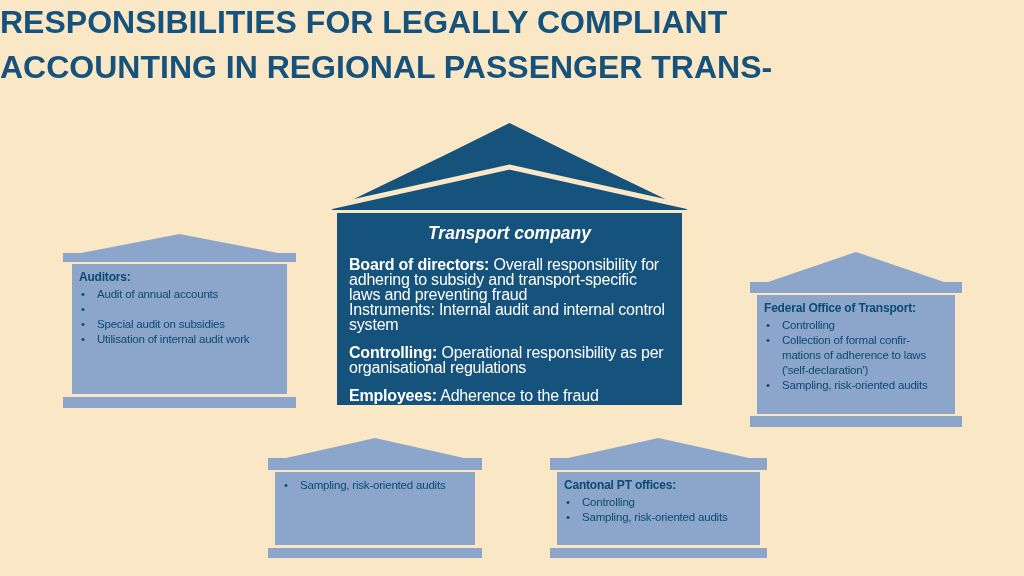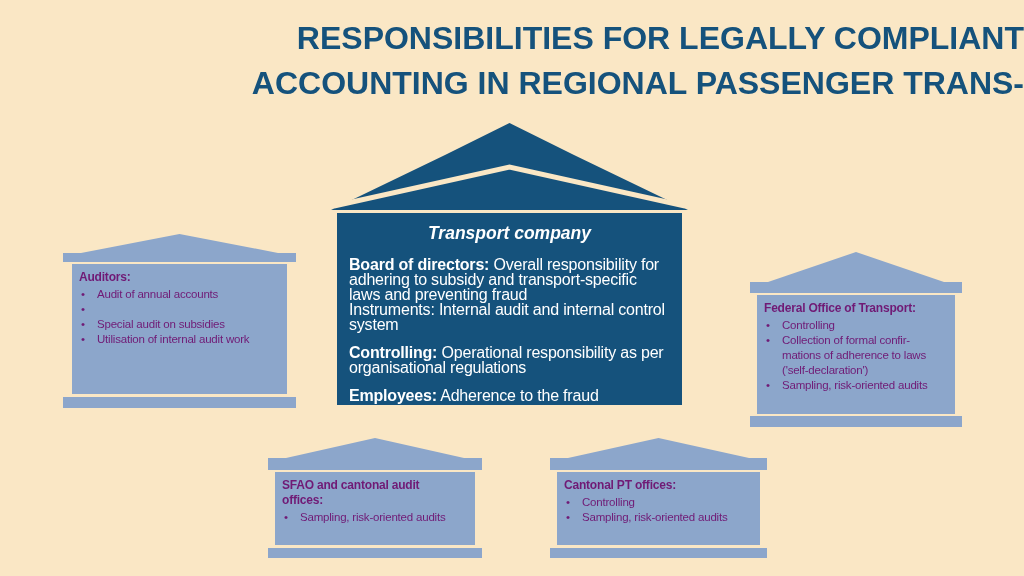--- a/index.html
+++ b/index.html
@@ -6,22 +6,22 @@
   body {
     width:1024px; height:576px; overflow:hidden;
     background:#fae7c5;
     font-family:"Liberation Sans","DejaVu Sans",sans-serif;
     position:relative;
   }
   .stage { position:absolute; left:0; top:0; width:1024px; height:576px; }
 
   
   .page-title {
-    position:absolute; left:0; top:16px; width:1024px;
-    text-align:right; color:#15527c; font-weight:bold;
+    position:absolute; left:0; top:0; width:1024px;
+    text-align:left; color:#15527c; font-weight:bold;
     font-size:32px; line-height:45px; letter-spacing:0;
   }
 
   
   .roof-svg { position:absolute; left:326px; top:121px; width:380px; height:92px; }
   .house-body {
     position:absolute; left:337px; top:213px; width:345px; height:192px;
     background:#15527c; color:#ffffff; box-sizing:border-box;
     padding:9px 12px 0 12px;
   }
@@ -38,21 +38,21 @@
 
   
   .building { position:absolute; }
   .ped {
     position:absolute; left:18px; right:18px; top:0;
     background:#8ca6cb;
     clip-path:polygon(50% 0, 100% 100%, 0 100%);
   }
   .cornice { position:absolute; left:0; right:0; background:#8ca6cb; }
   .bbody {
-    position:absolute; background:#8ca6cb; color:#701a75;
+    position:absolute; background:#8ca6cb; color:#0c4a6e;
     box-sizing:border-box; padding:6px 5px 0 7px;
   }
   .bbase { position:absolute; left:0; right:0; background:#8ca6cb; }
   .b-title {
     font-weight:bold; font-size:12px; line-height:15px; margin:0 0 2px 0;
     letter-spacing:-0.2px; white-space:pre-line;
   }
   .bul { list-style:none; margin:0; padding:0; }
   .bul li { display:flex; font-size:11.5px; line-height:15px; letter-spacing:-0.2px; }
   .bul .dot { flex:none; width:16px; padding-left:2px; }
@@ -129,22 +129,20 @@
           </li>
       </ul>
     </div>
     <div class="bbase" style="top:164px; height:11px;"></div>
   </div>
 
   <div class="building" style="left:268px; top:438px; width:214px; height:120px;">
     <div class="ped" style="height:20px;"></div>
     <div class="cornice" style="top:20px; height:12px;"></div>
     <div class="bbody" style="top:34px; left:7px; right:7px; height:73px;">
-      <p class="b-title">SFAO and cantonal audit
-offices:</p>
       <ul class="bul">
         <li>
             <span class="dot">•</span>
             <span class="btxt">Sampling, risk-oriented audits</span>
           </li>
       </ul>
     </div>
     <div class="bbase" style="top:110px; height:10px;"></div>
   </div>
 

